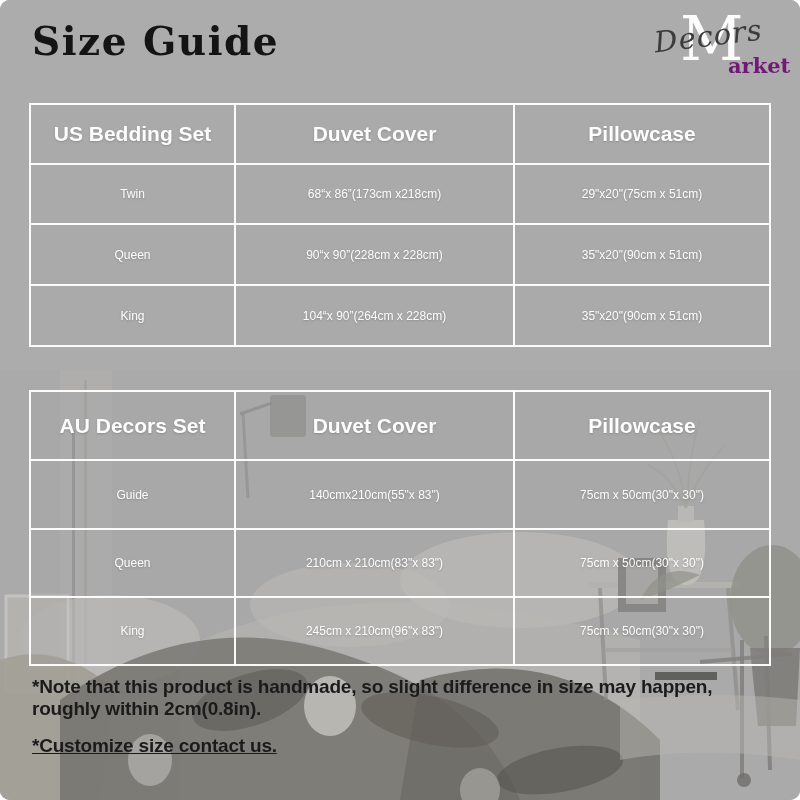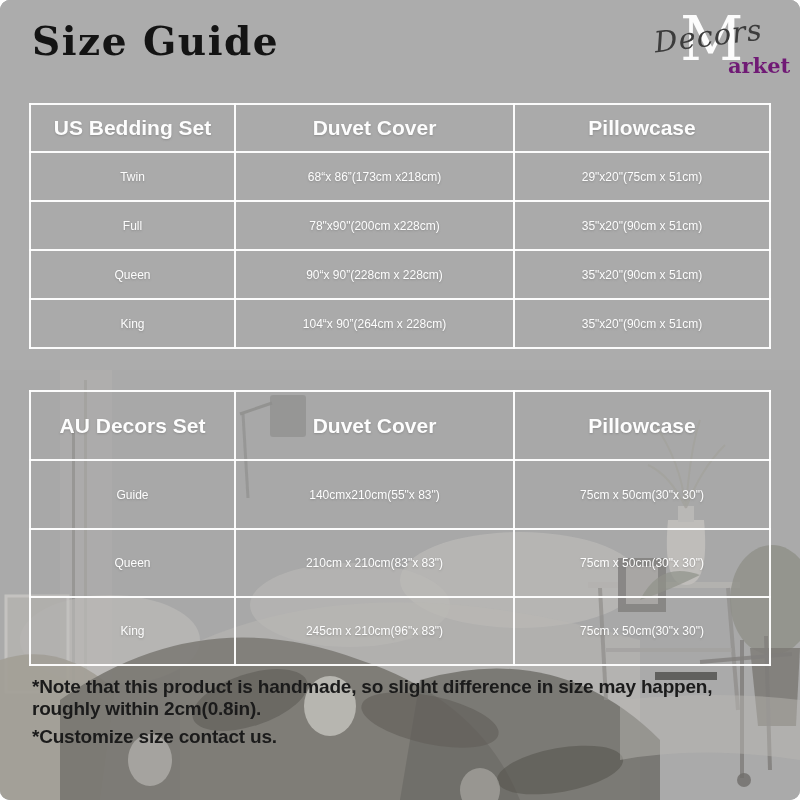--- a/index.html
+++ b/index.html
@@ -106,21 +106,21 @@
     z-index: 2;
     color: #1b1b1b;
   }
   .notes p {
     margin: 0;
     font-size: 19px;
     font-weight: 700;
     line-height: 1.17;
     letter-spacing: -0.2px;
   }
-  .notes p + p { margin-top: 6px; }
+  .notes p + p { margin-top: 15px; text-decoration: underline; }
 </style>
 </head>
 <body>
 
 <div class="canvas">
 
   <svg class="bg-scene" viewBox="0 0 800 800" xmlns="http://www.w3.org/2000/svg" aria-hidden="true">
     <rect x="0" y="0" width="800" height="800" fill="#aaaaaa"></rect>
     <rect x="0" y="0" width="800" height="370" fill="#acacac"></rect>
 
@@ -199,25 +199,20 @@
       <th>US Bedding Set</th>
       <th>Duvet Cover</th>
       <th>Pillowcase</th>
     </tr>
     <tr>
       <td>Twin</td>
       <td>68“x 86”(173cm x218cm)</td>
       <td>29"x20"(75cm x 51cm)</td>
     </tr>
     <tr>
-      <td>Full</td>
-      <td>78"x90"(200cm x228cm)</td>
-      <td>35"x20"(90cm x 51cm)</td>
-    </tr>
-    <tr>
       <td>Queen</td>
       <td>90“x 90”(228cm x 228cm)</td>
       <td>35"x20"(90cm x 51cm)</td>
     </tr>
     <tr>
       <td>King</td>
       <td>104“x 90”(264cm x 228cm)</td>
       <td>35"x20"(90cm x 51cm)</td>
     </tr>
   </tbody>

